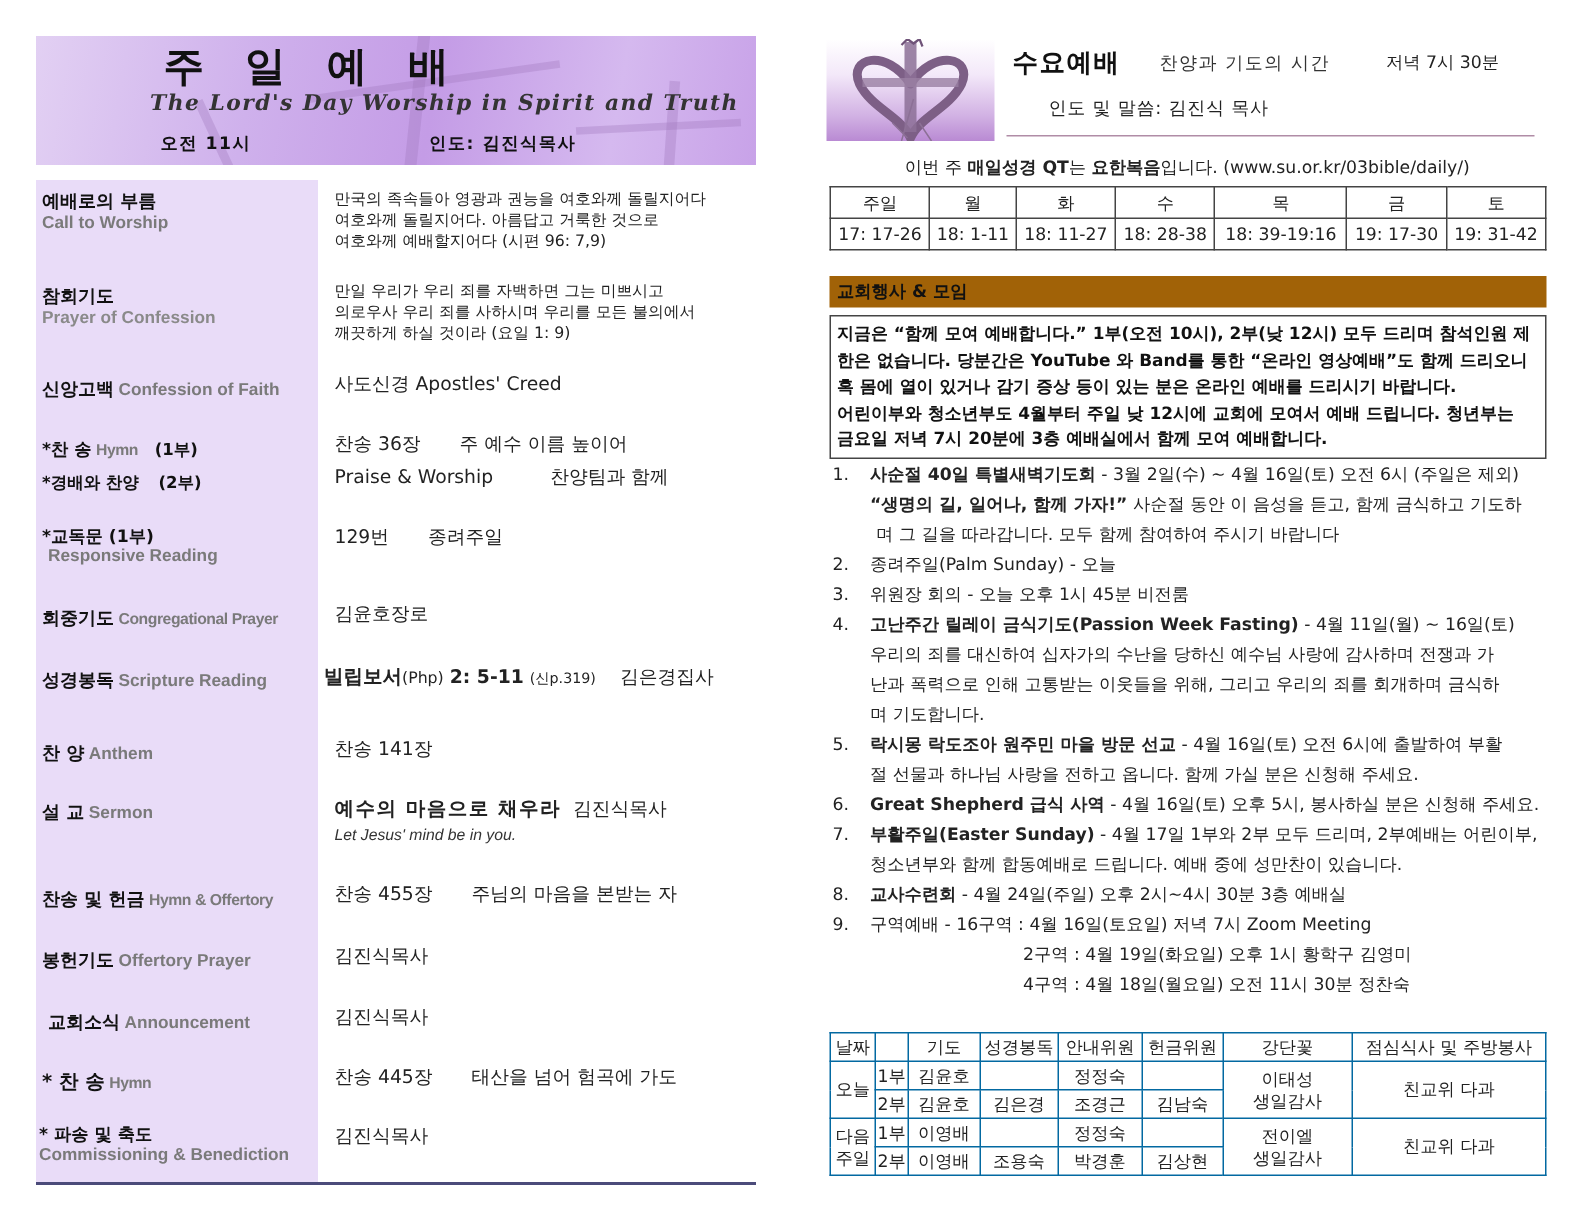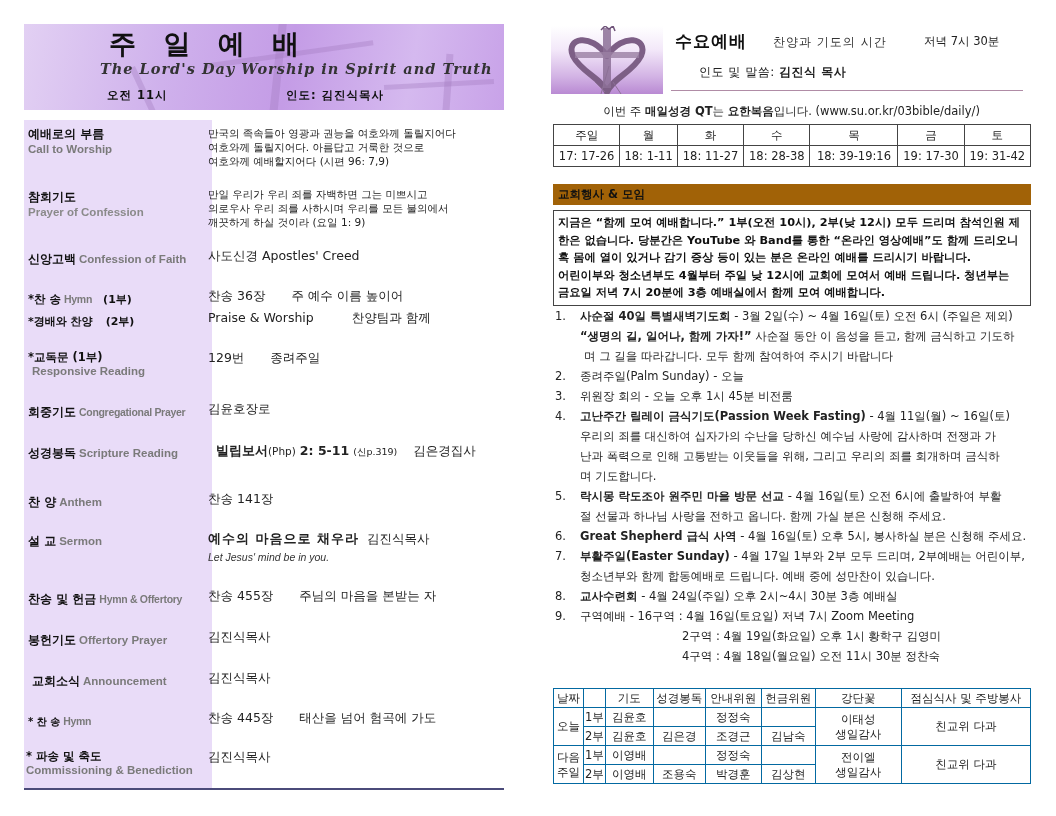--- a/index.html
+++ b/index.html
@@ -25,38 +25,38 @@
   .banner-leader { position: absolute; left: 262px; top: 64px; font-weight: bold; font-size: 11.5px; letter-spacing: 1px; }
 
   .order { position: absolute; left: 0; top: 96px; width: 480px; height: 668px; }
   .order-bg { position: absolute; left: 0; top: 0; width: 188px; height: 668px; background: #e9dcf8; }
   .order-row { position: absolute; left: 0; width: 480px; }
   .o-label { position: absolute; left: 4px; top: 0; width: 184px; }
   .o-ko { font-weight: bold; font-size: 12px; color: #111; }
   .o-en { font-family: Liberation Sans, sans-serif; font-size: 11.5px; color: #7a7a7a; font-weight: bold; }
   .o-en-inline { font-family: "Liberation Sans", sans-serif; font-size: 11.5px; color: #7a7a7a; font-weight: bold; margin-left: 3px; }
   .o-en-small { font-family: "Liberation Sans", sans-serif; font-size: 10.5px; color: #7a7a7a; font-weight: bold; margin-left: 3px; letter-spacing: -0.3px; }
-  .o-body { position: absolute; left: 184px; top: 0; width: 280px; font-size: 12.5px; color: #222; }
+  .o-body { position: absolute; left: 199px; top: 0; width: 280px; font-size: 12.5px; color: #222; }
   .o-body.small { font-size: 10.5px; line-height: 14px; }
   .o-line { white-space: nowrap; }
   .gap { display: inline-block; width: 26px; }
   .sermon-title { font-family: "DejaVu Serif", serif; font-weight: bold; font-size: 13px; letter-spacing: 1px; }
   .sermon-en { font-family: "Liberation Sans", sans-serif; font-style: italic; font-size: 10.5px; color: #333; margin-top: 3px; }
   .bottom-rule { position: absolute; left: 0; top: 764px; width: 480px; height: 2px; background: #4b4b7a; }
 
   
   #right { position: absolute; left: 551px; top: 24px; width: 481px; height: 768px; }
   .logo { position: absolute; left: 0; top: 2px; width: 112px; height: 68px;
     background: linear-gradient(180deg, #ffffff 0%, #f3e8f9 35%, #d2b2e4 75%, #b98ad3 100%); overflow: hidden; }
   .logo svg { position: absolute; left: 0; top: 0; }
   .wed-title { position: absolute; left: 124px; top: 6px; font-weight: bold; font-size: 17px; letter-spacing: 1px; }
   .wed-sub { position: absolute; left: 222px; top: 10px; font-family: "DejaVu Serif", serif; font-size: 12px; color: #333; letter-spacing: 1px; }
   .wed-time { position: absolute; left: 373px; top: 10px; font-size: 11.5px; color: #222; }
   .wed-leader { position: absolute; left: 148px; top: 40px; font-size: 12px; color: #222; letter-spacing: 0.5px; }
-  .wed-leader b { font-weight: bold; margin-top: 28px; }
+  .wed-leader b { font-weight: normal; margin-top: 28px; }
   .wed-rule { position: absolute; left: 120px; top: 66px; width: 352px; height: 1px; background: #b08ca6; }
 
   .qt { position: absolute; left: 0; top: 80px; width: 481px; text-align: center; font-size: 11.5px; color: #222; }
   .qt b { font-weight: bold; }
   .qt-table { position: absolute; left: 2px; top: 100px; width: 478px; border-collapse: collapse; font-size: 11.5px; color: #222; }
   .qt-table td, .qt-table th { border: 1px solid #444; text-align: center; height: 21px; font-weight: normal; }
 
   .sec-head { position: absolute; left: 2px; width: 478px; height: 21px; background: #a16207; font-weight: bold; font-size: 11.5px; padding: 3px 0 0 5px; }
   .notice { position: absolute; left: 2px; top: 186px; width: 478px; height: 96px; border: 1.5px solid #444; padding: 3px 4px; font-weight: bold; font-size: 11.3px; line-height: 17.5px; color: #111; }
 
@@ -195,21 +195,21 @@
 
     <div class="order-row" style="top:550px">
       <div class="o-label" style="left:8px">
         <span class="o-ko">교회소식</span><span class="o-en-inline">Announcement</span>
       </div>
       <div class="o-body">김진식목사</div>
     </div>
 
     <div class="order-row" style="top:590px">
       <div class="o-label">
-        <span class="o-ko" style="font-size:10px">* 찬 송</span><span class="o-en-small">Hymn</span>
+        <span class="o-ko" style="font-size:13px">* 찬 송</span><span class="o-en-small">Hymn</span>
       </div>
       <div class="o-body o-line"><span>찬송 445장</span><span class="gap"></span><span>태산을 넘어 험곡에 가도</span></div>
     </div>
 
     <div class="order-row" style="top:629px">
       <div class="o-label" style="left:2px">
         <div class="o-ko" style="font-size:11.5px">* 파송 및 축도</div>
         <div class="o-en">Commissioning &amp; Benediction</div>
       </div>
       <div class="o-body">김진식목사</div>

